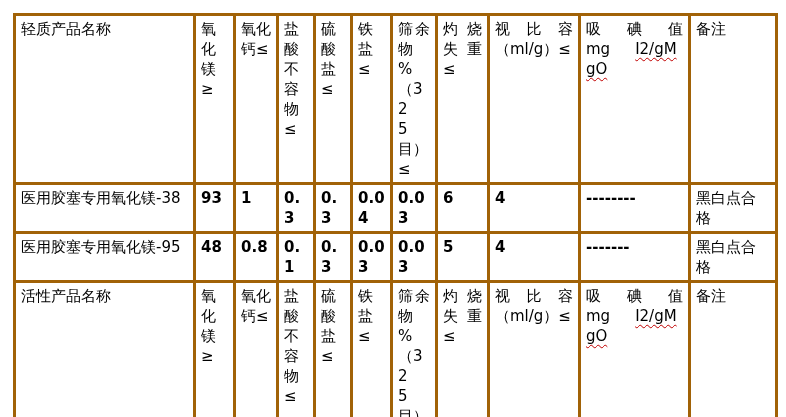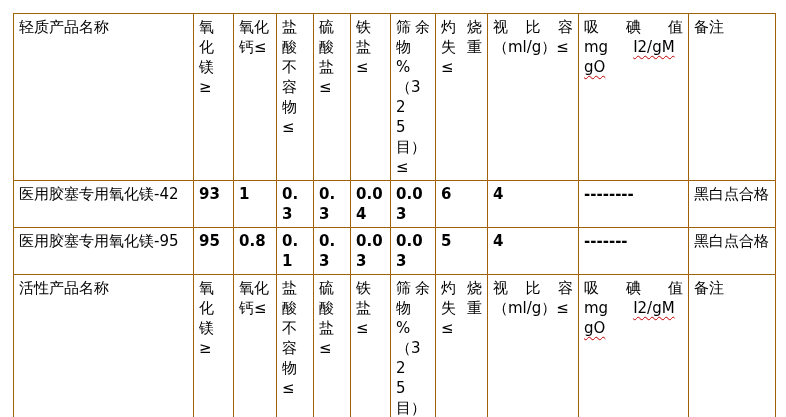--- a/index.html
+++ b/index.html
@@ -11,21 +11,21 @@
     position:relative;
     overflow:hidden;
   }
   .table-wrap { position:absolute; left:13px; top:13px; }
   table.spec {
     border-collapse:collapse;
     table-layout:fixed;
     width:762px;
   }
   table.spec td {
-    border:1px solid #a16207;
+    border:3px solid #a16207;
     vertical-align:top;
     padding:3px 5px;
     font-size:15px;
     line-height:20px;
     overflow:hidden;
     word-break:break-all;
   }
   tr.h-hdr  { height:130px; }
   tr.h-hdr2 { height:125px; }
   tr.h-r1 { height:30px; }
@@ -98,35 +98,35 @@
       <div>（ml/g）≤</div>
     </td>
     <td>
       <div class="j">吸 碘 值</div>
       <div><span>mg</span><span class="sp">I2/gMgO</span></div>
     </td>
     <td>备注</td>
   </tr>
 
   <tr class="h-r1">
-    <td>医用胶塞专用氧化镁-42</td>
+    <td>医用胶塞专用氧化镁-38</td>
     <td class="val">93</td>
     <td class="val">1</td>
     <td class="val">0.3</td>
     <td class="val">0.3</td>
     <td class="val">0.04</td>
     <td class="val">0.03</td>
     <td class="val">6</td>
     <td class="val">4</td>
     <td class="val">--------</td>
     <td>黑白点合格</td>
   </tr>
   <tr class="h-r2">
     <td>医用胶塞专用氧化镁-95</td>
-    <td class="val">95</td>
+    <td class="val">48</td>
     <td class="val">0.8</td>
     <td class="val">0.1</td>
     <td class="val">0.3</td>
     <td class="val">0.03</td>
     <td class="val">0.03</td>
     <td class="val">5</td>
     <td class="val">4</td>
     <td class="val">-------</td>
     <td>黑白点合格</td>
   </tr>

